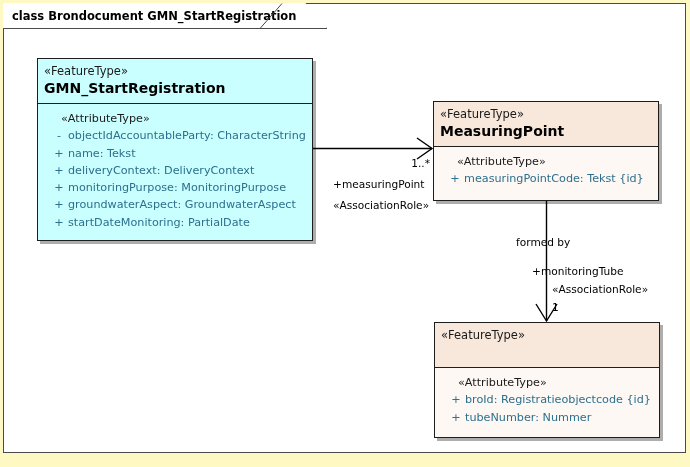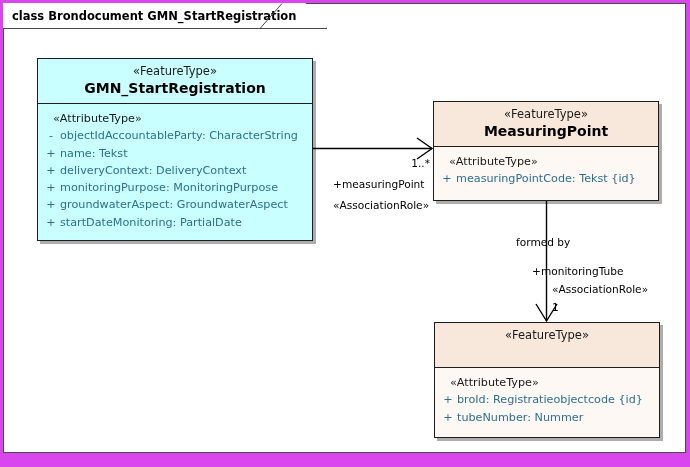--- a/index.html
+++ b/index.html
@@ -7,21 +7,21 @@
     padding: 0;
     background: #ffffff;
   }
   body {
     font-family: "DejaVu Sans", sans-serif;
   }
   #canvas {
     position: relative;
     width: 690px;
     height: 467px;
-    background: #d946ef;
+    background: #fef9c3;
     overflow: hidden;
   }
 
   
   .frame {
     position: absolute;
     left: 3px;
     top: 3px;
     width: 683px;
     height: 450px;
@@ -60,39 +60,38 @@
 
   
   .uml-class {
     position: absolute;
     box-sizing: border-box;
     border: 1px solid #1d1d1d;
     box-shadow: 3px 3px 0 rgba(0,0,0,0.32);
   }
   .uml-header {
     box-sizing: border-box;
-    text-align: center;
     padding: 5px 6px 6px 6px;
     border-bottom: 1px solid #1d1d1d;
     line-height: 1.32;
   }
   .stereo {
     font-size: 11.5px;
     color: #1a1a1a;
     display: block;
   }
   .cls-name {
     font-size: 14px;
     font-weight: bold;
     color: #000000;
     display: block;
   }
   .uml-body {
     box-sizing: border-box;
-    padding: 6px 4px 5px 4px;
+    padding: 6px 4px 5px 12px;
   }
   .attr-stereo {
     font-size: 11.2px;
     color: #1a1a1a;
     padding-left: 11px;
     line-height: 1.55;
     white-space: nowrap;
   }
   .attr-row {
     display: flex;

